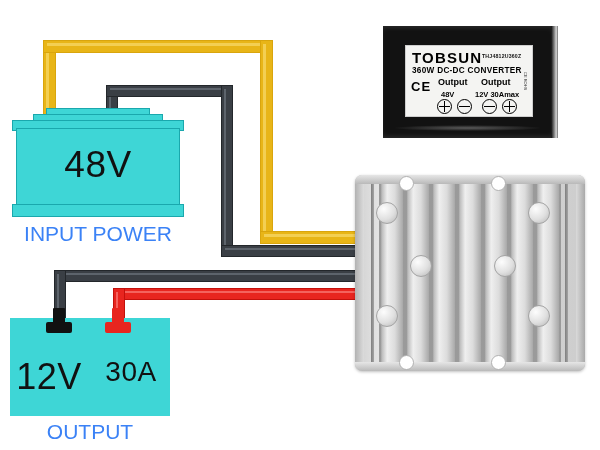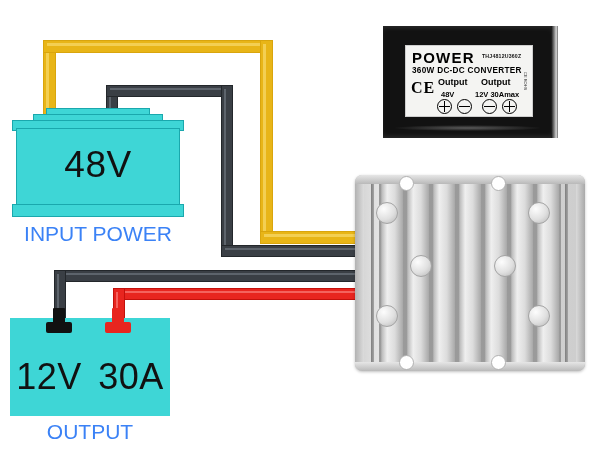--- a/index.html
+++ b/index.html
@@ -121,43 +121,43 @@
     <div class="bat-cap" style="left:4px;top:12px;width:170px;height:9px;"></div>
     <div class="bat-body" style="left:8px;top:20px;width:162px;height:79px;"></div>
     <div class="bat-cap" style="left:4px;top:96px;width:170px;height:11px;"></div>
     <div class="bat-label" style="left:0;top:36px;width:180px;text-align:center;font-size:37px;">48V</div>
   </div>
   <div class="caption" style="left:8px;top:222px;width:180px;font-size:21px;">INPUT POWER</div>
 
   <div class="battery" style="left:10px;top:318px;width:160px;height:98px;">
     <div class="bat-body" style="left:0;top:0;width:160px;height:98px;border:none;background:#3ed6d6;"></div>
     <div class="bat-label" style="left:4px;top:38px;width:70px;text-align:center;font-size:36px;">12V</div>
-    <div class="bat-label" style="left:82px;top:38px;width:78px;text-align:center;font-size:36px;">30A</div>
+    <div class="bat-label" style="left:82px;top:38px;width:78px;text-align:center;font-size:28px;">30A</div>
   </div>
   <div class="caption" style="left:10px;top:420px;width:160px;font-size:21px;">OUTPUT</div>
 
   <div class="term" style="left:46px;top:308px;width:26px;height:26px;">
     <div class="term-top" style="left:7px;top:0;width:12px;height:15px;background:#111;"></div>
     <div class="term-base" style="left:0;top:14px;width:26px;height:11px;background:#111;"></div>
   </div>
   <div class="term" style="left:105px;top:308px;width:26px;height:26px;">
     <div class="term-top" style="left:7px;top:0;width:12px;height:15px;background:#e8251f;"></div>
     <div class="term-base" style="left:0;top:14px;width:26px;height:11px;background:#e8251f;"></div>
   </div>
 
   <div id="blackbox" style="left:383px;top:26px;width:175px;height:112px;">
     <div class="gloss-right"></div>
     <div class="gloss-bottom"></div>
 
     <div id="label" style="left:22px;top:19px;width:126px;height:70px;">
-      <div class="lab-row brand" style="left:6px;top:3px;font-size:15px;">POWER</div>
+      <div class="lab-row brand" style="left:6px;top:3px;font-size:15px;">TOBSUN</div>
       <div class="lab-row model" style="left:76px;top:7px;font-size:5.2px;">THJ4812U360Z</div>
       <div class="lab-row spec" style="left:6px;top:20px;font-size:8.2px;">360W DC-DC CONVERTER</div>
 
-      <div class="ce" style="left:5px;top:33px;font-size:16px;letter-spacing:1px;font-family:Liberation Serif, serif;">CE</div>
+      <div class="ce" style="left:5px;top:33px;font-size:13px;letter-spacing:1px;">CE</div>
 
       <div class="lab-row colhead" style="left:32px;top:31px;font-size:9px;">Output</div>
       <div class="lab-row colhead" style="left:75px;top:31px;font-size:9px;">Output</div>
 
       <div class="lab-row colval" style="left:35px;top:44px;font-size:7.5px;">48V</div>
       <div class="lab-row colval" style="left:69px;top:44px;font-size:7.5px;">12V 30Amax</div>
 
       <div class="polarity plus" style="left:31px;top:53px;"></div>
       <div class="polarity" style="left:51px;top:53px;"></div>
       <div class="polarity" style="left:76px;top:53px;"></div>

